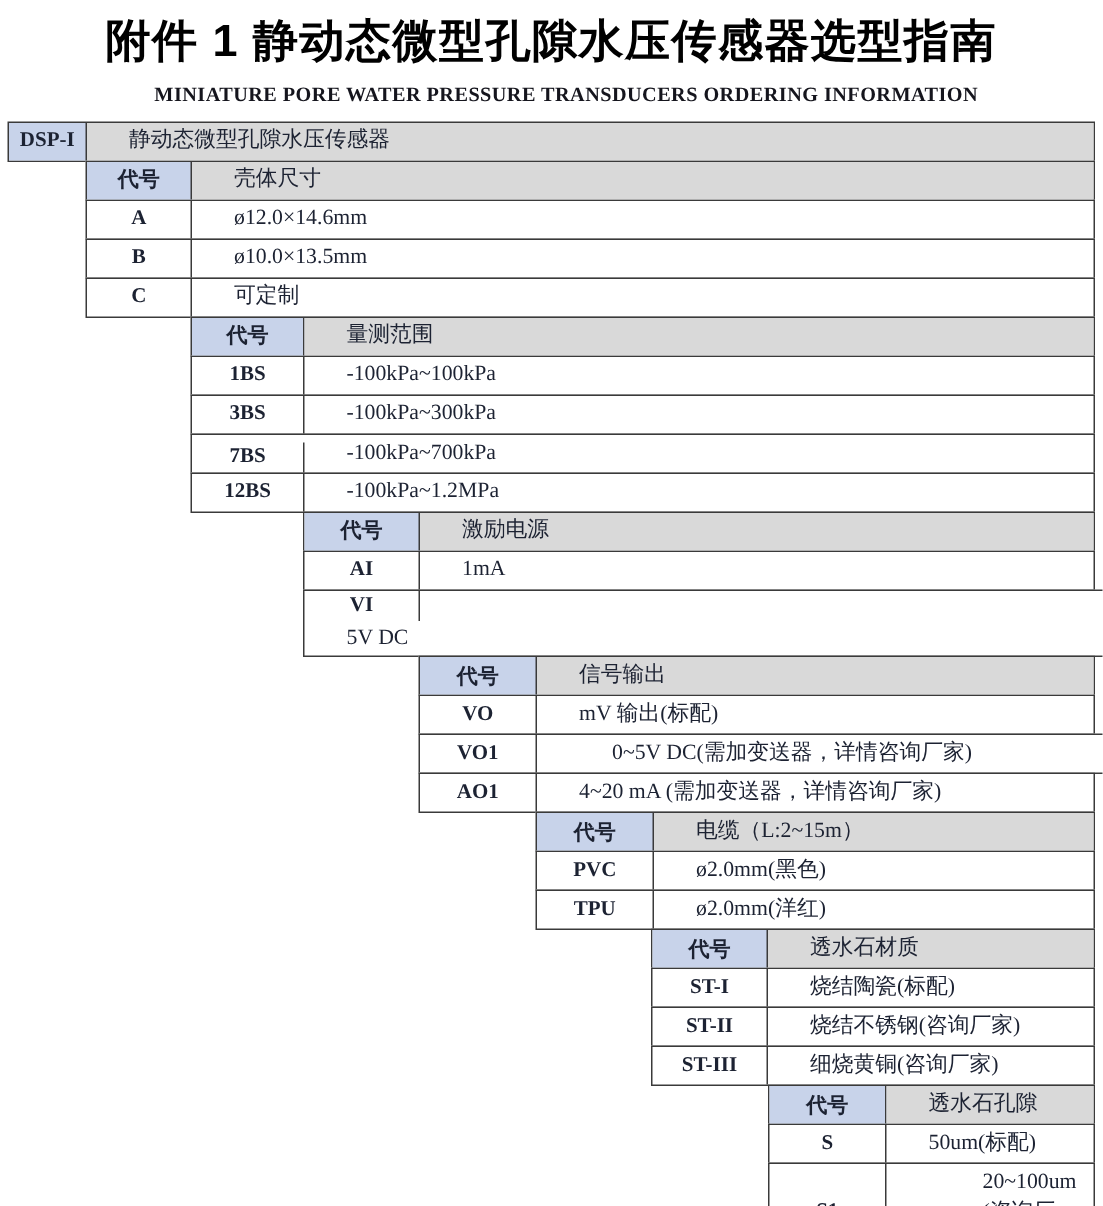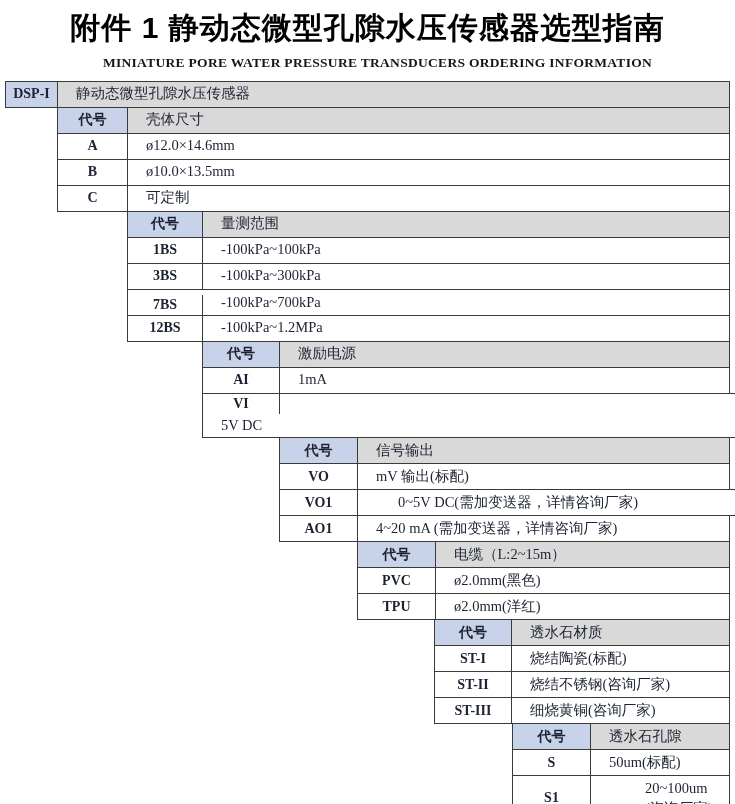--- a/index.html
+++ b/index.html
@@ -54,21 +54,21 @@
     border-right:1px solid var(--border);
     font-weight:700;
     font-size:14px;
     text-align:center;
     padding:2px 2px;
   }
   .val{
     flex:1 1 auto;
     display:flex;flex-direction:column;justify-content:center;
     box-sizing:border-box;
-    padding:2px 8px 2px 18px;
+    padding:2px 8px 2px 28px;
     font-size:14.5px;
     line-height:1.35;
   }
   .row.header .code{ background:var(--code-bg); font-weight:600; }
   .row.header .val{ background:var(--desc-bg); }
   .row.tall{ min-height:46px;gap:36px; }
   .val .line{ line-height:20px; }
 </style>
 </head>
 <body>

